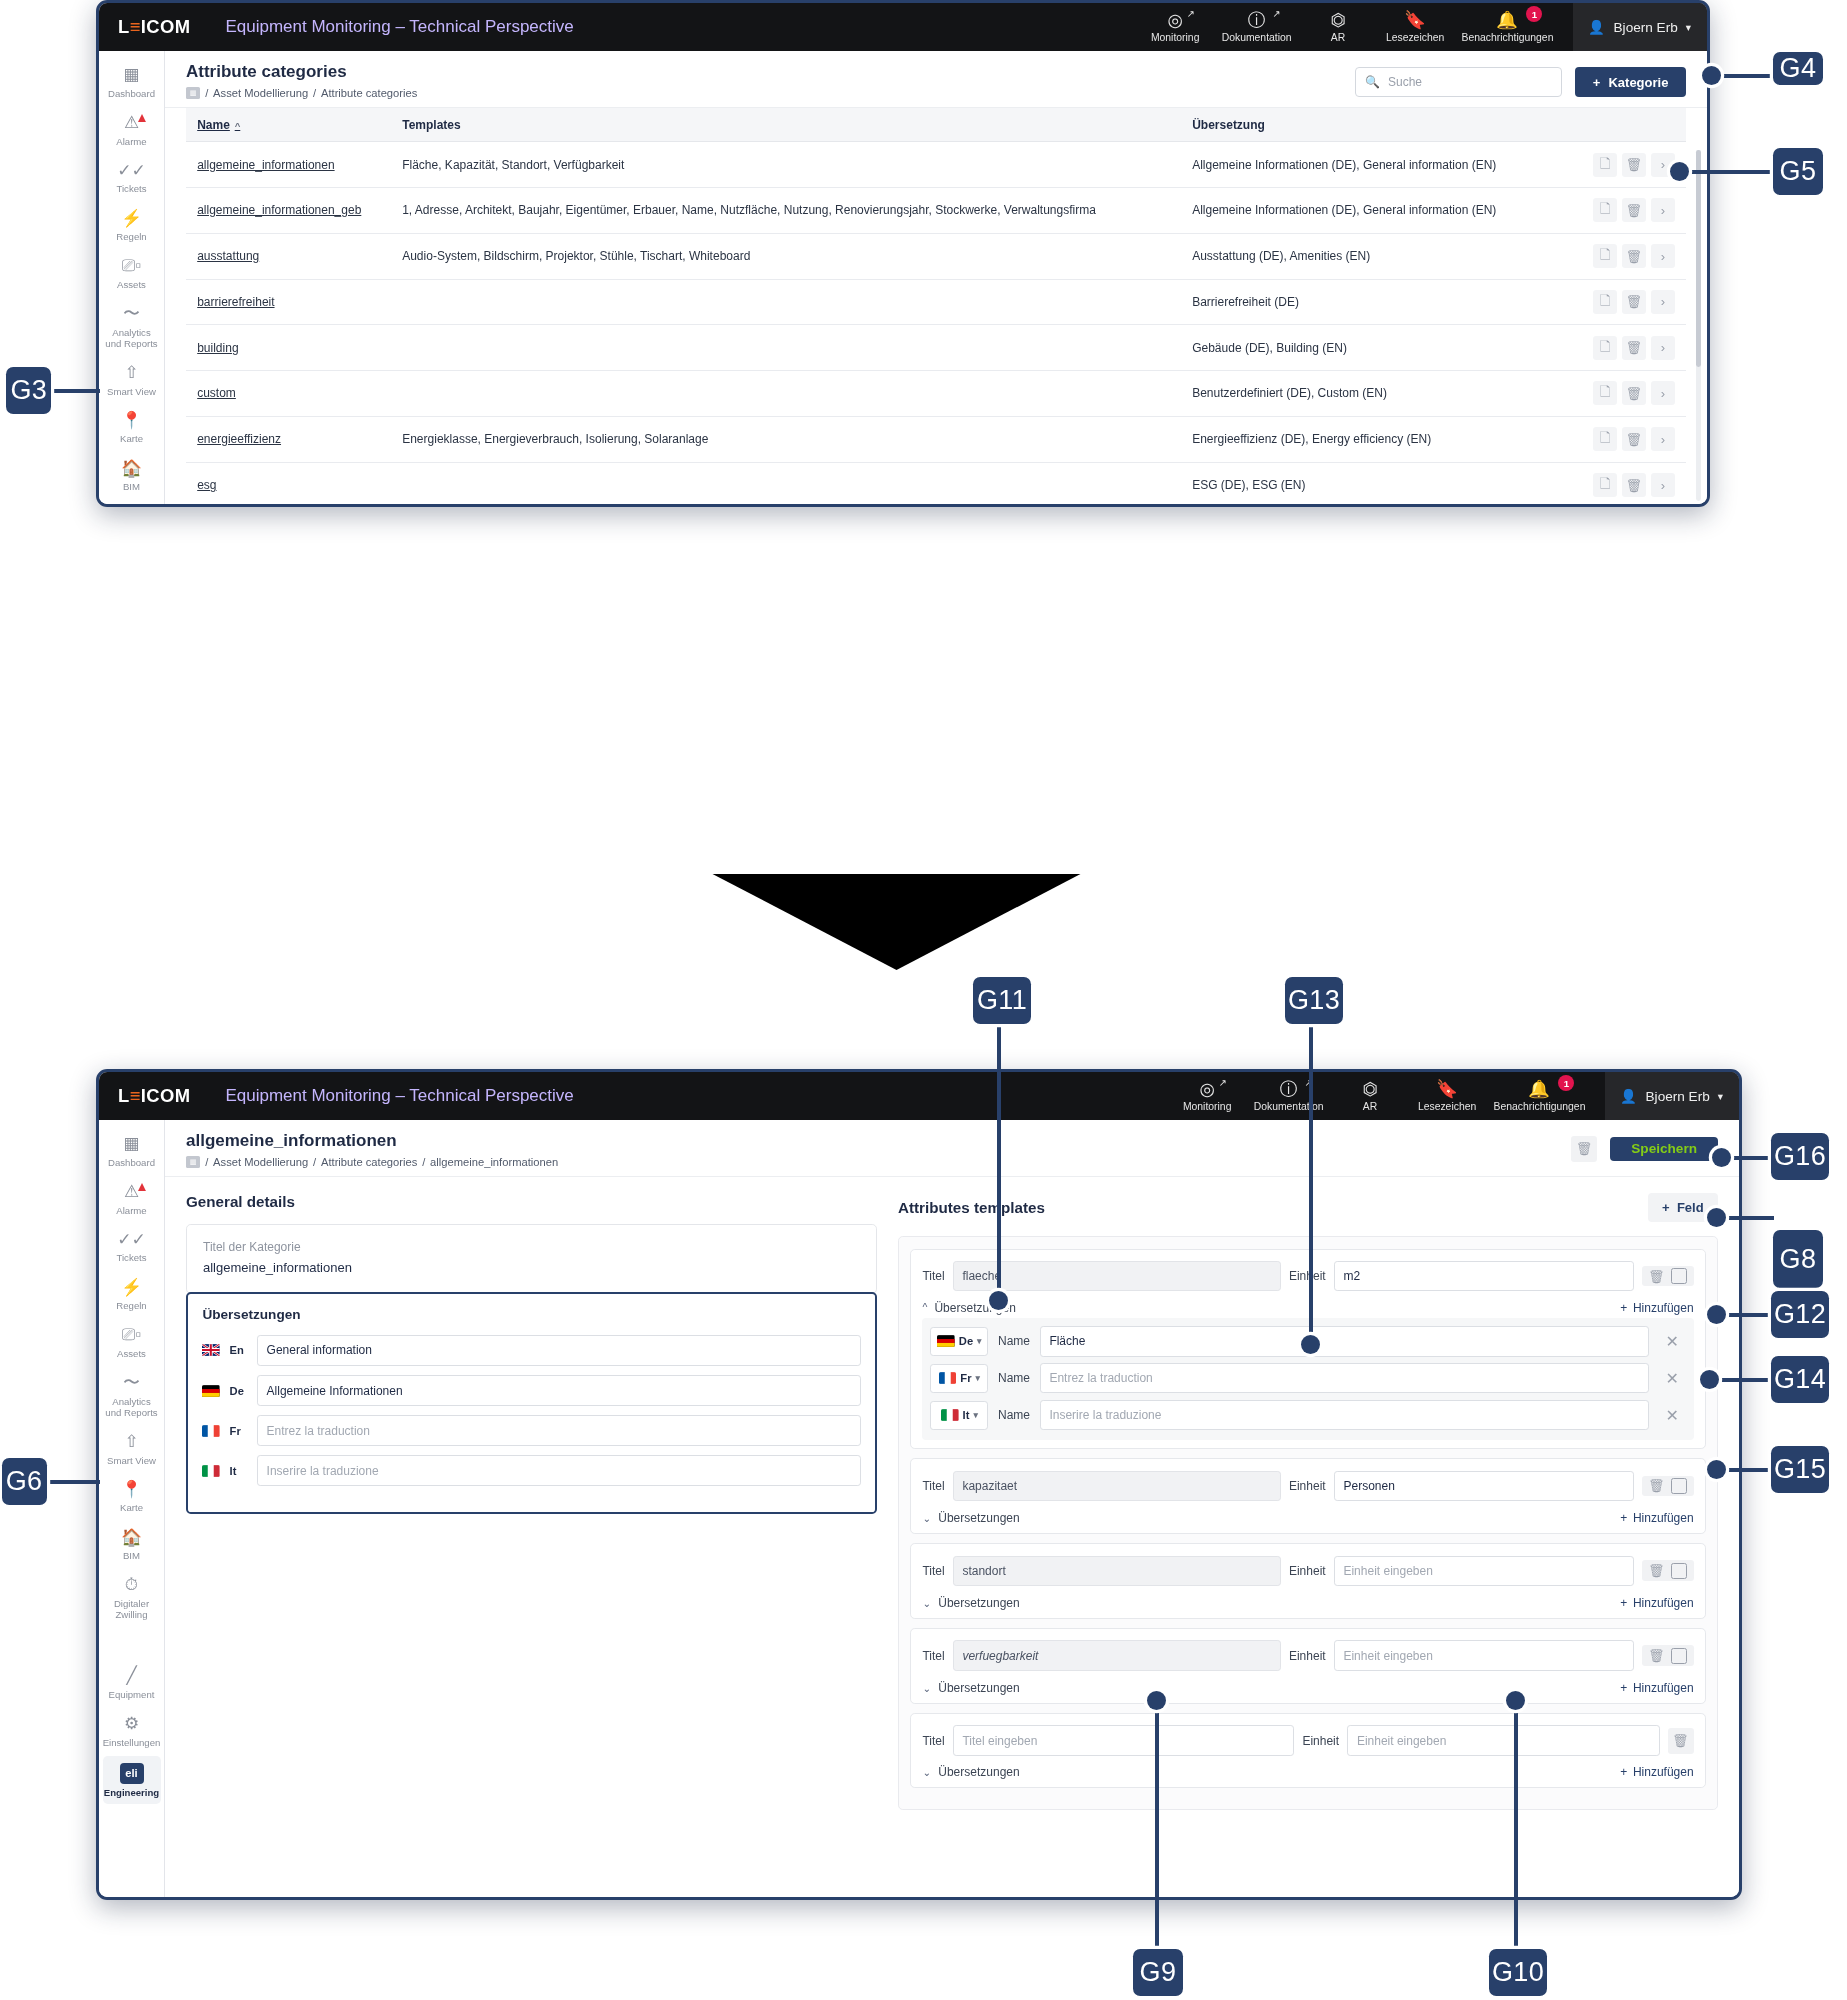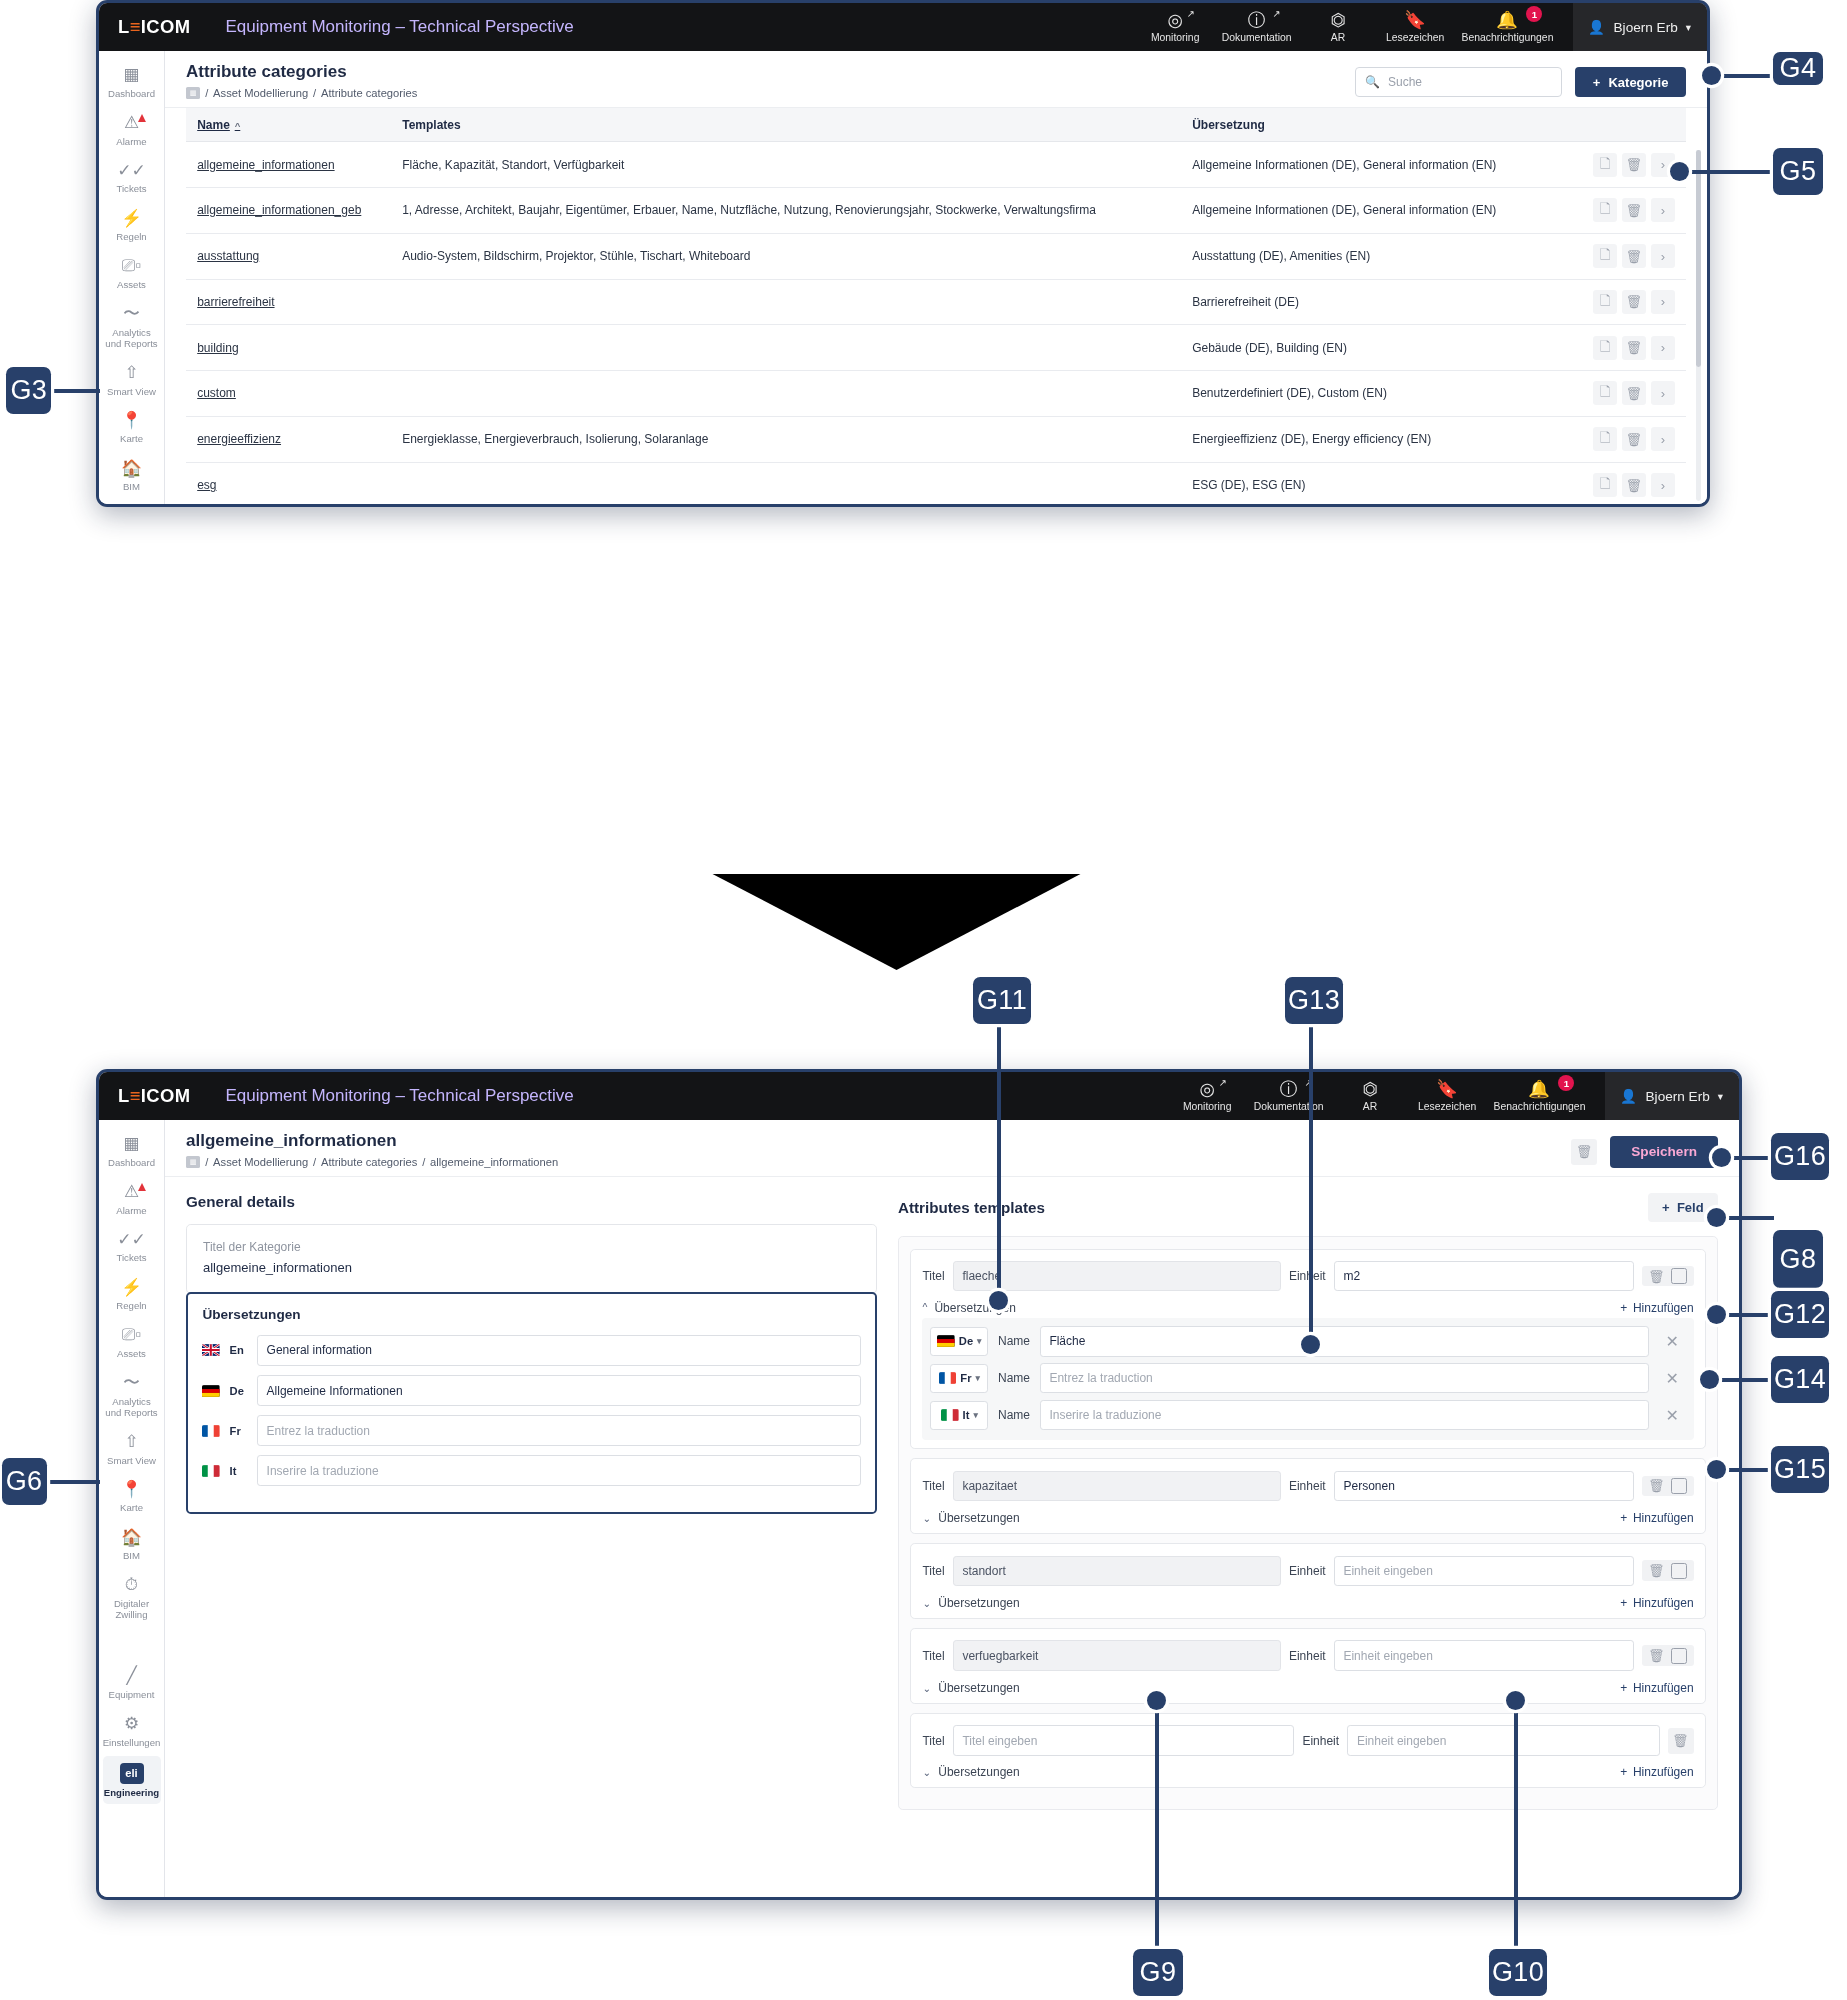--- a/index.html
+++ b/index.html
@@ -243,21 +243,21 @@
   .chkbox { width:16px; height:16px; border:1.6px solid #9aa0ab; border-radius:2.4px; flex:none; }
   .actgrp { display:flex; align-items:center; gap:6.4px; background:#f1f2f4; border-radius:3.2px; padding:2.4px 6.4px; flex:none;}
   .langsel {
     width:58px; height:29px; border:0.8px solid #dcdfe4; border-radius:3.2px;
     display:flex; align-items:center; justify-content:center; gap:4px;
     font-size:11.2px; font-weight:bold; background:#fff; flex:none;
   }
   .xbtn { width:27px; height:27px; display:flex; align-items:center; justify-content:center; color:#9aa0ab; font-size:16px; flex:none;}
   .trans-sub { background:#f6f7f8; border-radius:4px; padding:8px 8px 3.2px 8px; margin-top:3.2px; }
   .btn-save {
-    background:#28406a; color:#f9a8d4; border-radius:4px; height:32px;
+    background:#28406a; color:#84cc16; border-radius:4px; height:24px;
     display:flex; align-items:center; justify-content:center; padding:0 21px;
     font-size:13.6px; font-weight:600;
   }
   .btn-ghost {
     background:#f2f3f5; border-radius:4px; height:29px;
     display:flex; align-items:center; justify-content:center; gap:7.2px; padding:0 14.4px;
     font-size:13px; color:#28406a;
   }
 </style>
 </head>
@@ -777,21 +777,21 @@
                     <span>Übersetzungen</span>
                     <span class="addlink">
                       <span>+</span>
                       <span>Hinzufügen</span>
                     </span>
                   </div>
                 </div>
                 <div class="tplblock">
                   <div class="tplrow1">
                     <span class="tlabel">Titel</span>
-                    <span class="inp dis" style="flex:1.1;">verfuegbarkeit</span>
+                    <span class="inp dis" style="flex:1.1;font-style:italic;">verfuegbarkeit</span>
                     <span class="tlabel">Einheit</span>
                     <span class="inp ph" style="flex:1;">Einheit eingeben</span>
                     <span class="actgrp">
                       <span style="color:#9aa0ab;font-size:13px;">🗑</span>
                       <span class="chkbox"></span>
                     </span>
                   </div>
                   <div class="tplrow2">
                     <span class="chev">⌄</span>
                     <span>Übersetzungen</span>

